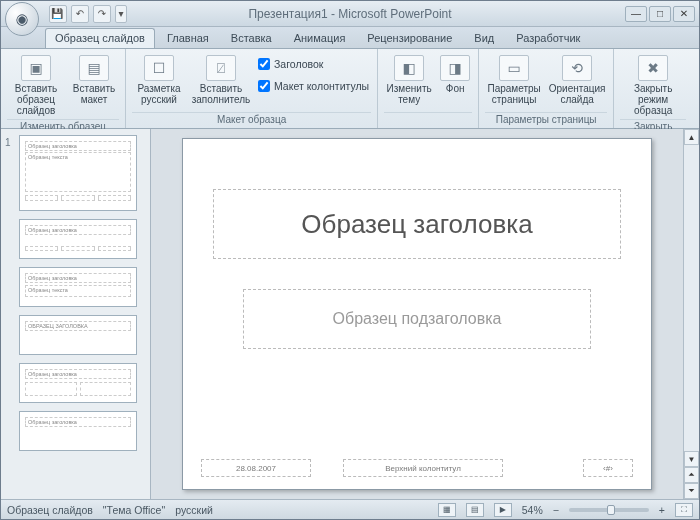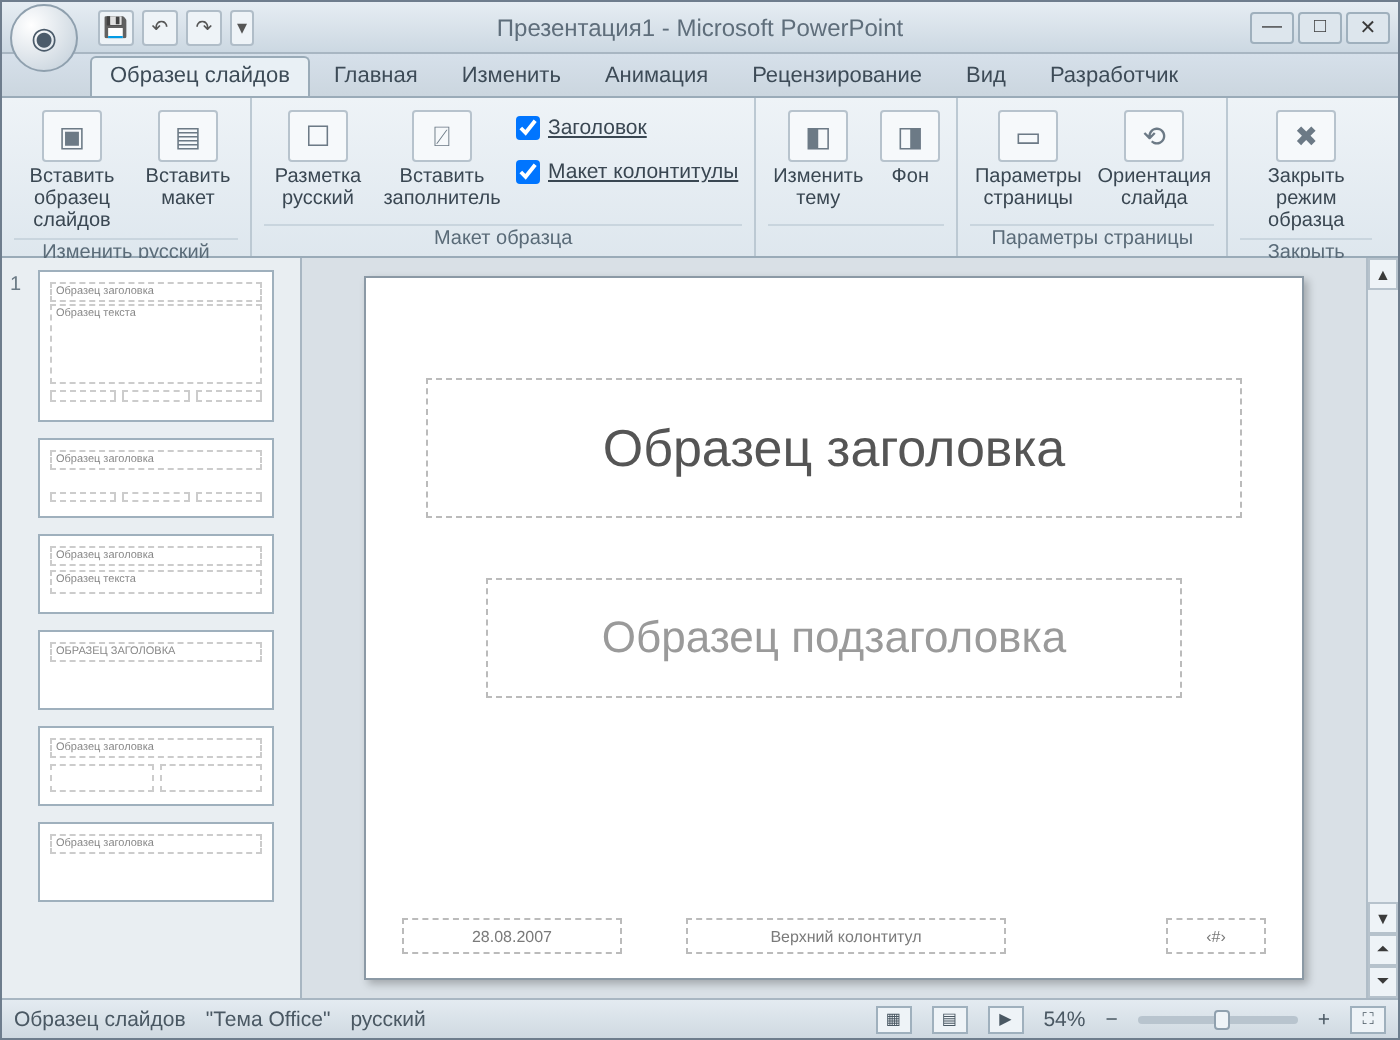--- a/index.html
+++ b/index.html
@@ -15,34 +15,34 @@
   .tabs { height: 22px; display:flex; align-items:flex-end; padding-left: 44px; gap:2px; background:linear-gradient(#d6e0ea,#cbd6df); border-bottom:1px solid #9aabb8;}
   .tab { padding: 3px 9px 4px; font-size:11px; color:#3d4b57; border:1px solid transparent; border-bottom:none; border-top-left-radius:3px; border-top-right-radius:3px; cursor:default;}
   .tab.active { background:#e9f0f5; border-color:#9aabb8; }
   .ribbon { height: 80px; background: linear-gradient(#eef3f7,#dee7ee); border-bottom:1px solid #9aabb8; display:flex; }
   .group { padding:3px 6px 2px; display:flex; flex-direction:column; align-items:center; border-right:1px solid #bcc9d3; }
   .group-body { flex:1; display:flex; align-items:flex-start; gap:4px; }
   .group-label { font-size:10px; color:#5a6b78; padding:1px 0; text-align:center; width:100%; border-top:1px solid #c9d5de; }
   .bigbtn { width:58px; display:flex; flex-direction:column; align-items:center; gap:2px; padding:2px; border:1px solid transparent; border-radius:3px; }
   .bigbtn .ic { width:30px; height:26px; background:#f6f9fb; border:1px solid #b7c3cd; border-radius:2px; display:flex;align-items:center;justify-content:center;font-size:14px;color:#6c7a86;}
   .bigbtn .lbl { font-size:10px; text-align:center; line-height:1.1; color:#3a4752;}
-  .chk-row { display:flex; align-items:center; gap:4px; font-size:10.5px; color:#3a4752; padding:2px 0;text-decoration:underline;}
+  .chk-row { display:flex; align-items:center; gap:4px; font-size:10.5px; color:#3a4752; padding:2px 0;}
   .chk-row input { width:12px; height:12px; }
   .workspace { flex:1; display:flex; background:#d3dbe2; overflow:hidden; }
   .thumbs { width:150px; background:#e9eef2; border-right:1px solid #a8b6c2; overflow-y:auto; padding:6px 6px 6px 18px; position:relative;}
   .thumbnum { position:absolute; left:4px; top:8px; font-size:10px; color:#6b7a86;}
   .thumb { width:118px; background:#fff; border:1px solid #9fb0bd; margin-bottom:8px; padding:4px; font-size:6px; color:#888; line-height:1.15;}
   .thumb.small { height:40px; }
   .thumb.big { height:76px; }
   .thumb .tline { border:1px dashed #ccc; margin:1px; padding:1px 2px; font-size:5.5px;}
   .canvas { flex:1; display:flex; align-items:center; justify-content:center; background:#d9e0e6; position:relative;}
   .slide { width:470px; height:352px; background:#fff; border:1px solid #8b99a5; box-shadow:2px 2px 4px rgba(0,0,0,0.25); position:relative;}
   .ph { position:absolute; border:1px dashed #bbb; display:flex; align-items:center; justify-content:center; color:#7a7a7a;}
   .ph.title { left:30px; right:30px; top:50px; height:70px; font-size:26px; color:#555;}
-  .ph.sub { left:60px; right:60px; top:150px; height:60px; font-size:22px; color:#9a9a9a;}
+  .ph.sub { left:60px; right:60px; top:150px; height:60px; font-size:16px; color:#9a9a9a;}
   .ph.date { left:18px; bottom:12px; width:110px; height:18px; font-size:8px;text-align:center;}
   .ph.footer { left:160px; bottom:12px; width:160px; height:18px; font-size:8px;}
   .ph.num { right:18px; bottom:12px; width:50px; height:18px; font-size:8px;}
   .vscroll { width:16px; background:#e1e8ee; border-left:1px solid #b0bdc8; display:flex; flex-direction:column;}
   .vscroll .sbtn{height:16px; background:#eef3f7;border:1px solid #b6c2cc; display:flex;align-items:center;justify-content:center;font-size:8px;}
   .vscroll .track{flex:1; background:#e6ecf1;}
   .statusbar { height:20px; background:linear-gradient(#e4ebf1,#cfd9e1); border-top:1px solid #a8b6c2; display:flex; align-items:center; padding:0 6px; gap:10px; font-size:10.5px; color:#4a5863;}
   .statusbar .spacer{flex:1;}
   .viewbtn{width:18px;height:14px;border:1px solid #9fb0bd;background:#eef3f7;display:flex;align-items:center;justify-content:center;font-size:8px;}
   .zoom-slider{width:80px;height:4px;background:#b8c4ce;border-radius:2px;position:relative;}
@@ -65,40 +65,40 @@
     <div class="winctrl">
       <div class="btn">—</div>
       <div class="btn">□</div>
       <div class="btn">✕</div>
     </div>
   </div>
 
   <div class="tabs">
     <div class="tab active">Образец слайдов</div>
     <div class="tab">Главная</div>
-    <div class="tab">Изменить</div>
+    <div class="tab">Вставка</div>
     <div class="tab">Анимация</div>
     <div class="tab">Рецензирование</div>
     <div class="tab">Вид</div>
     <div class="tab">Разработчик</div>
   </div>
 
   <div class="ribbon">
     <div class="group">
       <div class="group-body">
         <div class="bigbtn">
           <div class="ic">▣</div>
           <div class="lbl">Вставить образец слайдов</div>
         </div>
         <div class="bigbtn" style="width:50px">
           <div class="ic">▤</div>
           <div class="lbl">Вставить макет</div>
         </div>
       </div>
-      <div class="group-label">Изменить русский</div>
+      <div class="group-label">Изменить образец</div>
     </div>
 
     <div class="group">
       <div class="group-body">
         <div class="bigbtn" style="width:54px">
           <div class="ic">☐</div>
           <div class="lbl">Разметка русский</div>
         </div>
         <div class="bigbtn" style="width:62px">
           <div class="ic">⍁</div>

